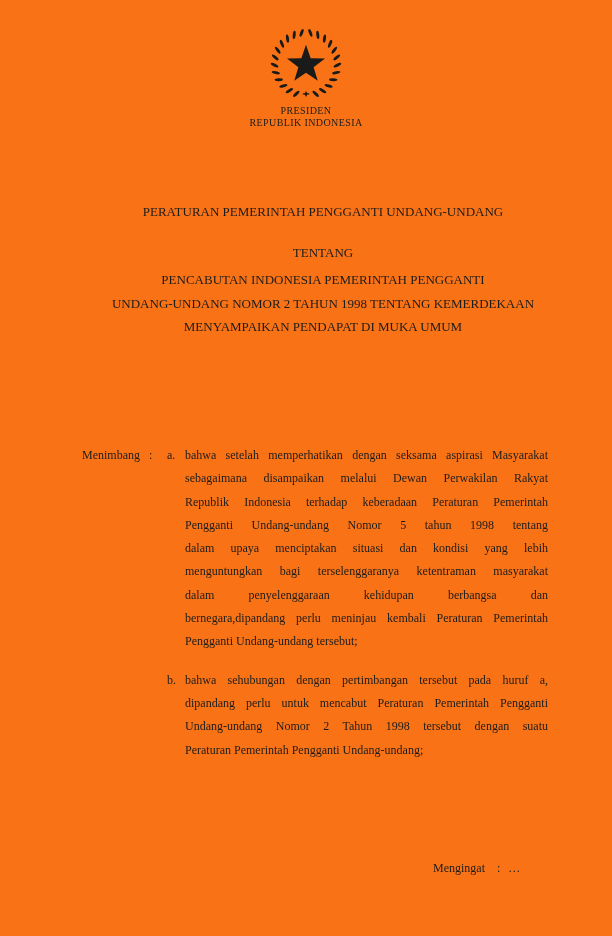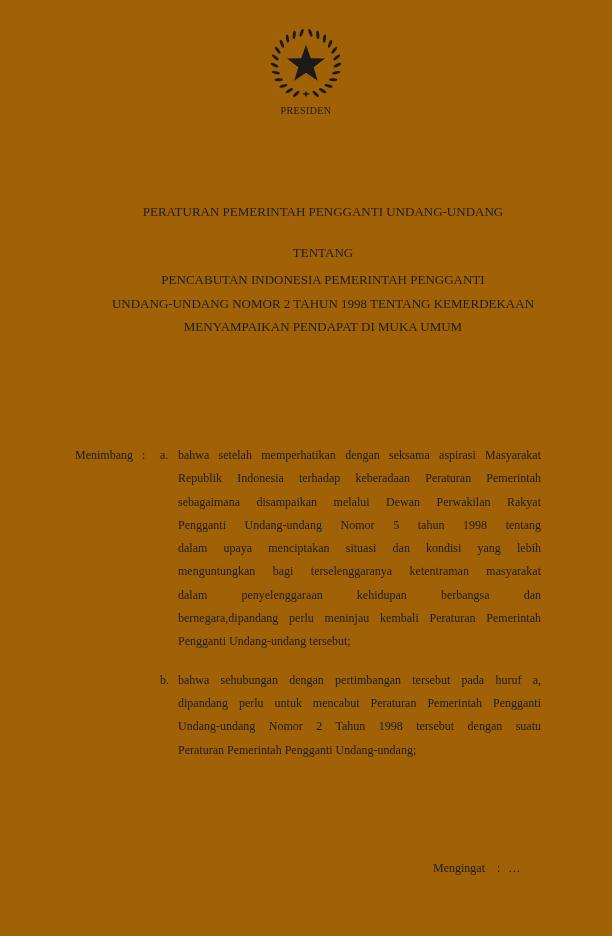--- a/index.html
+++ b/index.html
@@ -1,21 +1,21 @@
 <!DOCTYPE html>
 <html><head>
 <meta charset="utf-8">
 <style>
   * { box-sizing: border-box; }
   html, body { margin: 0; padding: 0; background: #ffffff; }
   .page {
     position: relative;
     width: 612px; height: 936px;
     margin: 0 auto;
-    background: #a16207;
+    background: #f97316;
     color: #1c1c1c;
     font-family: "Liberation Serif", "DejaVu Serif", serif;
     overflow: hidden;
   }
 
   
   .masthead { position: absolute; top: 27px; left: 0; width: 100%; text-align: center; }
   .seal { width: 80px; height: 74px; margin: 0 auto; }
   .seal svg { display: block; width: 80px; height: 74px; }
   .mast-presiden { margin-top: 4px; font-size: 10px; line-height: 12px; letter-spacing: 0.4px; }
@@ -24,21 +24,21 @@
   
   .title-block { position: absolute; top: 199px; left: 17px; width: 100%; text-align: center; font-size: 13px; }
   .tline { line-height: 25px; }
   .tentang { margin-top: 16px; line-height: 25px; }
   .subject { line-height: 23.5px; }
   .subject-first { margin-top: 3px; }
   .issuer { margin-top: 15px; line-height: 23px; }
 
   
   .consider {
-    position: absolute; top: 444px; left: 75px; width: 466px;
+    position: absolute; top: 444px; left: 82px; width: 466px;
     display: flex; align-items: flex-start;
     font-size: 12px; line-height: 23.3px;
   }
   .c-label { width: 67px; flex: none; }
   .c-colon { width: 18px; flex: none; }
   .c-items { width: 381px; flex: none; }
   .c-item  { display: flex; }
   .c-item-b { margin-top: 15px; }
   .c-marker { width: 18px; flex: none; }
   .c-text { width: 363px; flex: none; }
@@ -87,41 +87,42 @@
           <use href="#lfL" transform="translate(50,50) rotate(-134)"></use>
           <use href="#lfL" transform="translate(50,50) rotate(-148)"></use>
           <use href="#lfL" transform="translate(50,50) rotate(-162)"></use>
           <polygon points="50,24 56.3,42.3 75.7,42.7 60.3,54.3 65.9,72.8 50,61.8 34.1,72.8 39.7,54.3 24.3,42.7 43.7,42.3"></polygon>
           <polygon points="50,86.5 52,90.5 50,94.5 48,90.5"></polygon>
           <rect x="45.5" y="89.6" width="9" height="1.6" rx="0.8"></rect>
         </g>
       </svg>
     </div>
     <div class="mast-presiden">PRESIDEN</div>
+    <div class="mast-republik">REPUBLIK INDONESIA</div>
   </div>
 
   <div class="title-block">
     <div class="tline">PERATURAN PEMERINTAH PENGGANTI UNDANG-UNDANG</div>
     <div class="tentang">TENTANG</div>
     <div class="subject subject-first">PENCABUTAN INDONESIA PEMERINTAH PENGGANTI</div>
     <div class="subject">UNDANG-UNDANG NOMOR 2 TAHUN 1998 TENTANG KEMERDEKAAN</div>
     <div class="subject">MENYAMPAIKAN PENDAPAT DI MUKA UMUM</div>
   </div>
 
   <div class="consider">
     <div class="c-label">Menimbang</div>
     <div class="c-colon">:</div>
     <div class="c-items">
 
       <div class="c-item">
         <div class="c-marker">a.</div>
         <div class="c-text">
           <div class="jline">bahwa setelah memperhatikan dengan seksama aspirasi Masyarakat</div>
+          <div class="jline">sebagaimana disampaikan melalui Dewan Perwakilan Rakyat</div>
           <div class="jline">Republik Indonesia terhadap keberadaan Peraturan Pemerintah</div>
-          <div class="jline">sebagaimana disampaikan melalui Dewan Perwakilan Rakyat</div>
           <div class="jline">Pengganti Undang-undang Nomor 5 tahun 1998 tentang</div>
           <div class="jline">dalam upaya menciptakan situasi dan kondisi yang lebih</div>
           <div class="jline">menguntungkan bagi terselenggaranya ketentraman masyarakat</div>
           <div class="jline">dalam penyelenggaraan kehidupan berbangsa dan</div>
           <div class="jline">bernegara,dipandang perlu meninjau kembali Peraturan Pemerintah</div>
           <div class="jline last">Pengganti Undang-undang tersebut;</div>
         </div>
       </div>
 
       <div class="c-item c-item-b">

